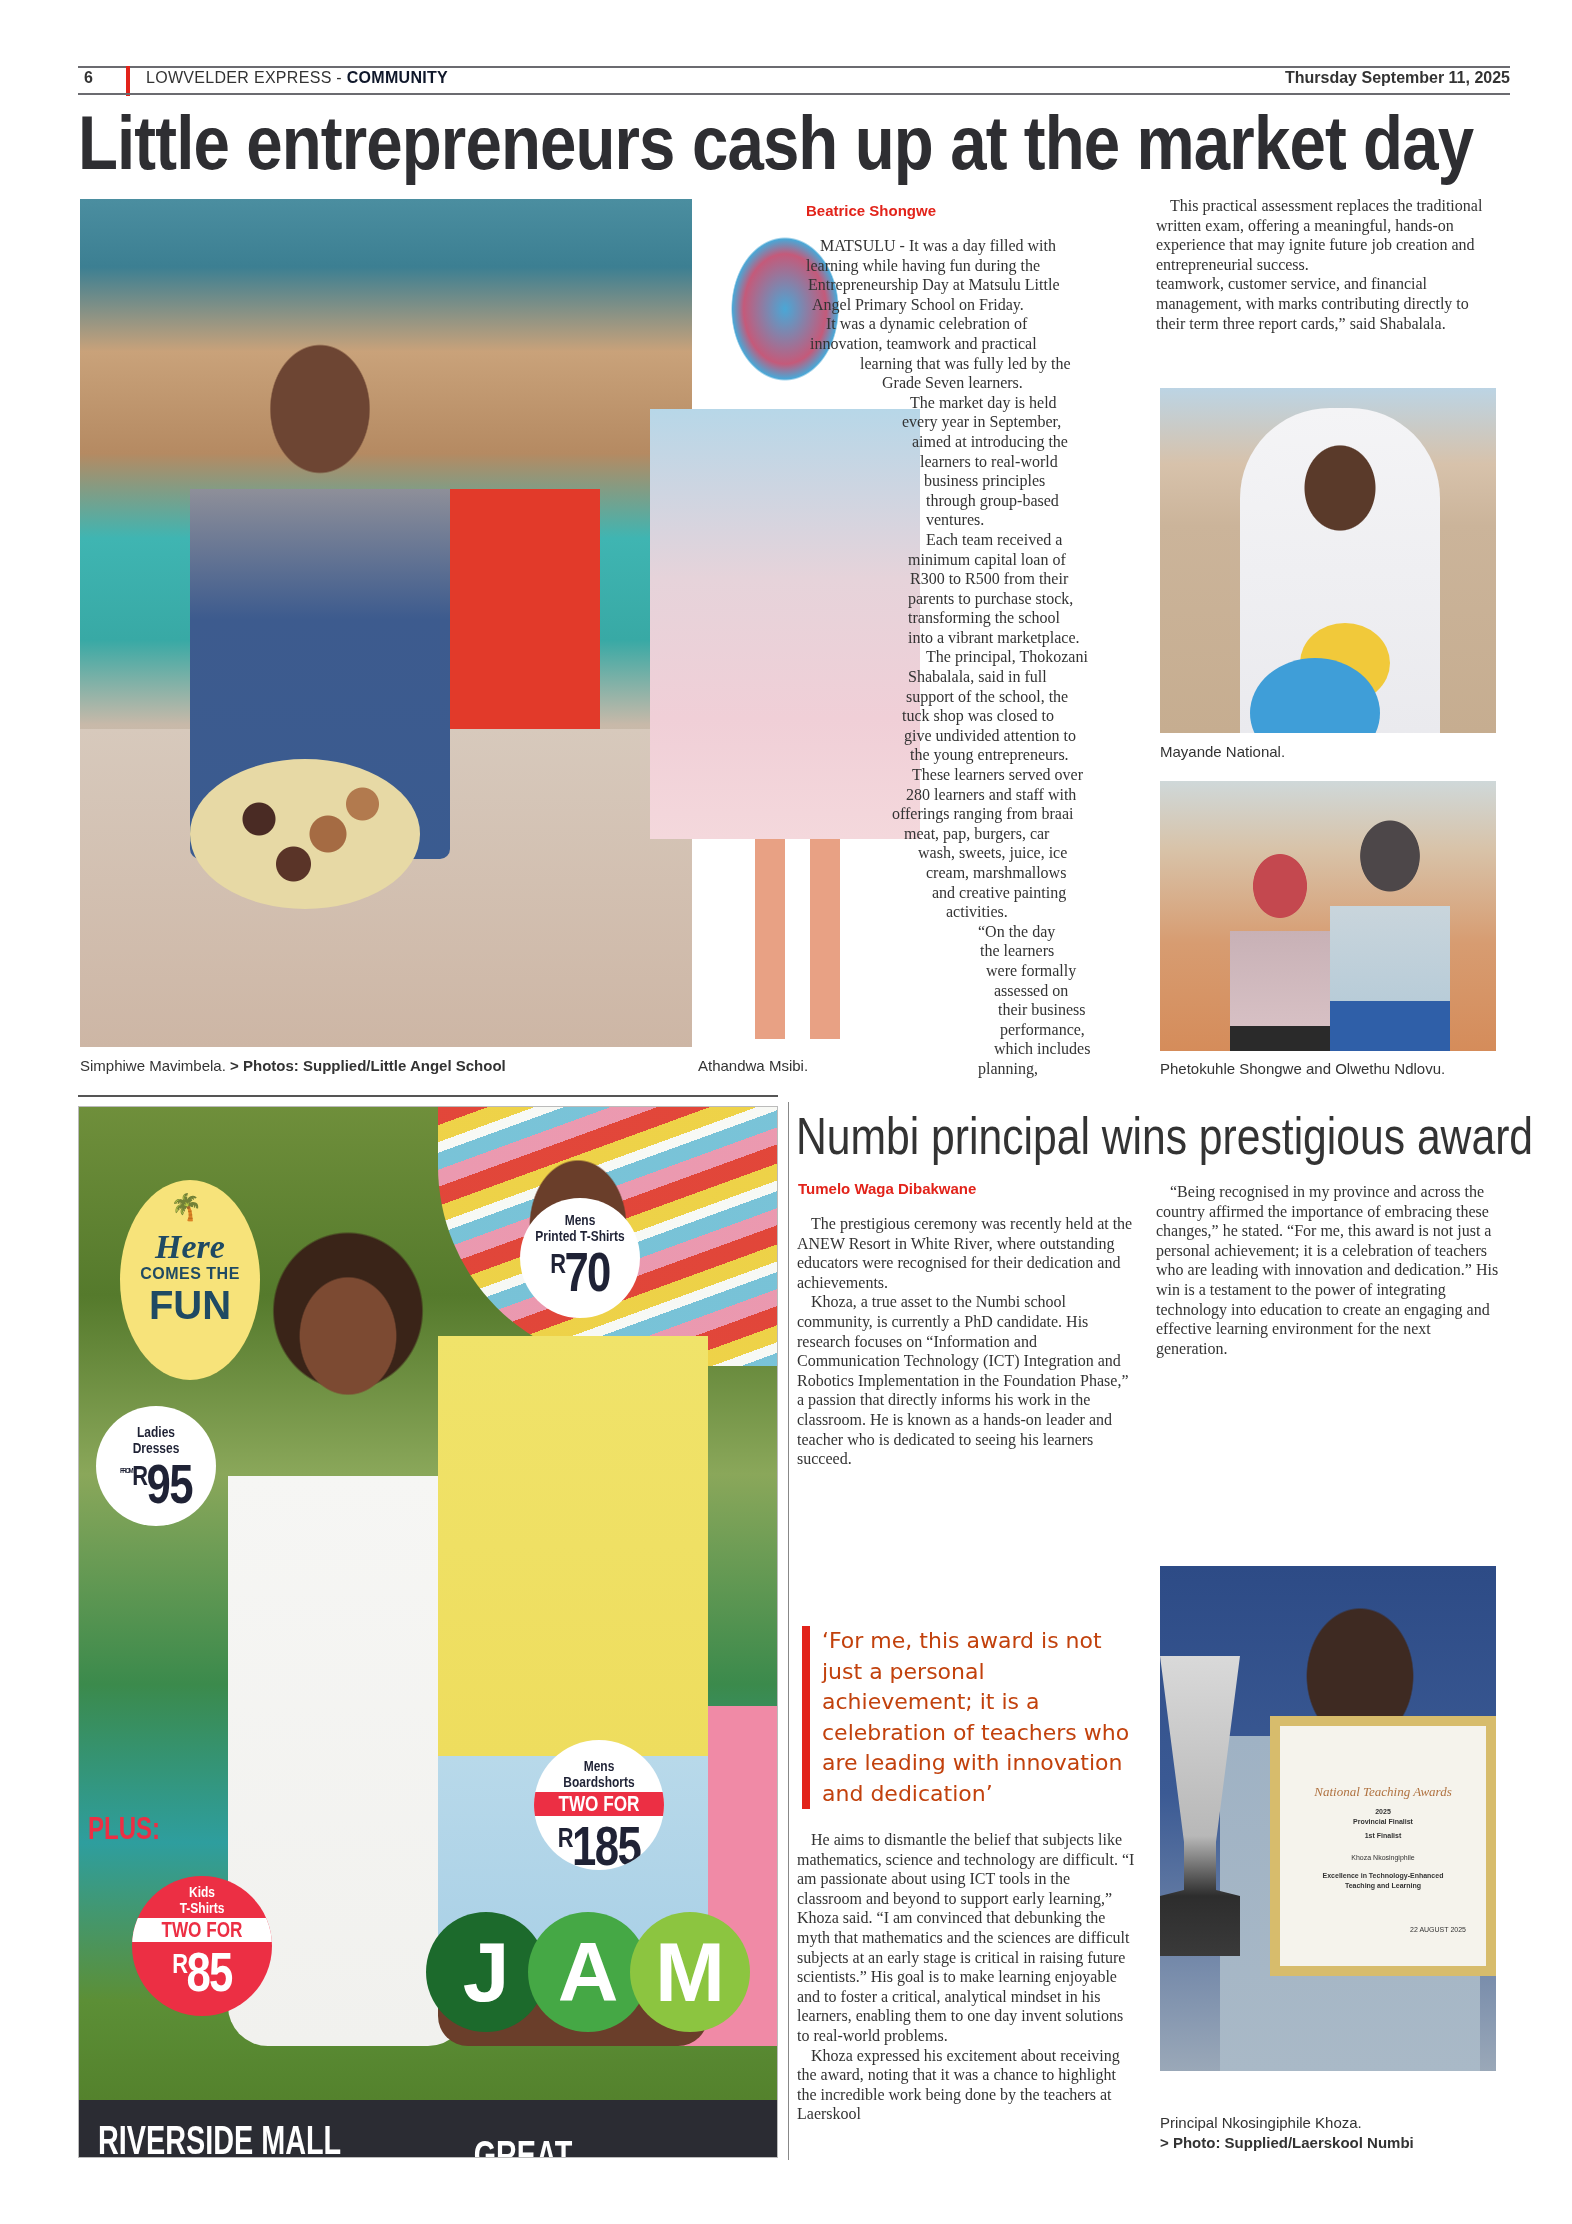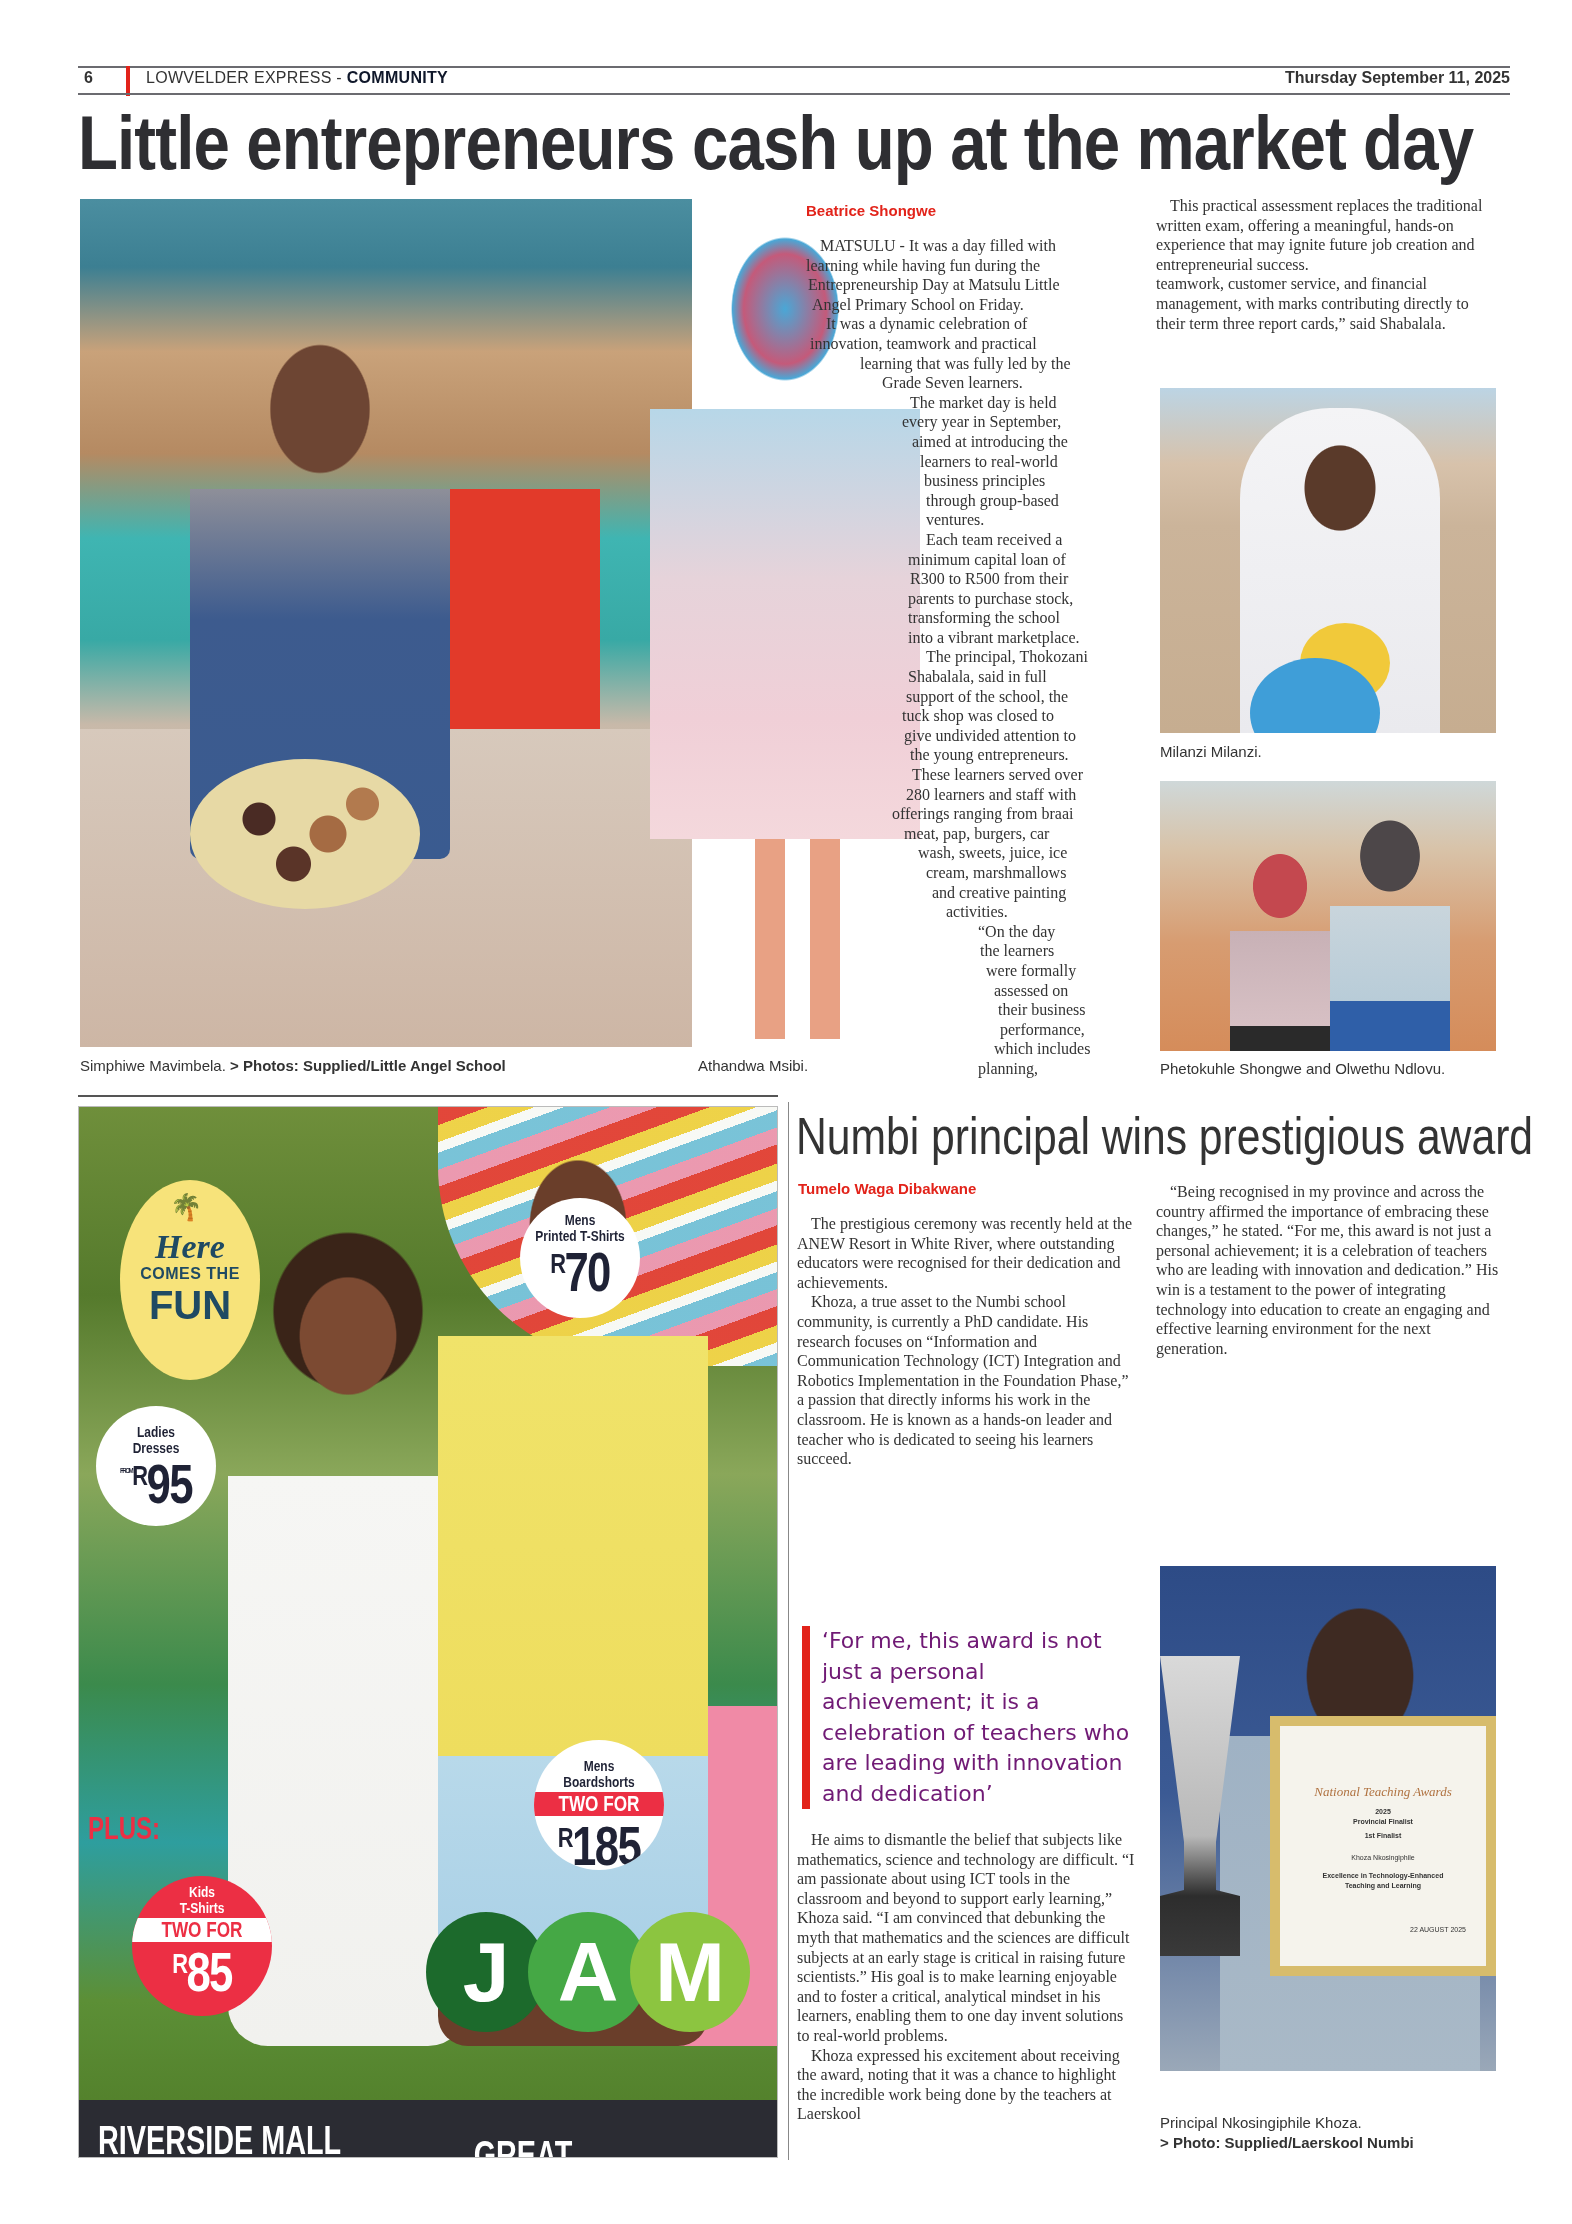--- a/index.html
+++ b/index.html
@@ -67,21 +67,21 @@
   
   .col-a { left: 806px; top: 236px; width: 338px; }
   .col-a .line { display: block; white-space: nowrap; }
 
   
   .hr-left { left: 78px; top: 1095px; width: 700px; height: 2px; background: #555; }
   .vr-mid { left: 788px; top: 1102px; width: 1px; height: 1058px; background: #888; }
 
   
   .headline-2 { left: 796px; top: 1104px; font-family: "Liberation Sans", sans-serif; font-size: 52px; line-height: 64px; color: #333; transform: scaleX(0.82); transform-origin: left top; white-space: nowrap; font-weight: normal; }
-  .pullquote { left: 802px; top: 1626px; width: 340px; border-left: 8px solid #e2231a; padding-left: 12px; font-family: "DejaVu Sans", sans-serif; font-size: 22px; line-height: 30.5px; color: #701a75; }
+  .pullquote { left: 802px; top: 1626px; width: 340px; border-left: 8px solid #e2231a; padding-left: 12px; font-family: "DejaVu Sans", sans-serif; font-size: 22px; line-height: 30.5px; color: #c2410c; }
 
   
   .ad { left: 78px; top: 1106px; width: 700px; height: 1052px; overflow: hidden; background: linear-gradient(180deg, #6f8f3b 0%, #557a2c 18%, #8aa75a 35%, #3b8a4c 55%, #2e9e9e 70%, #5c8f36 85%, #4f7a27 100%); }
   .ad .umbrella { position: absolute; right: -40px; top: 0; width: 380px; height: 260px; background: repeating-linear-gradient(160deg, #e8433a 0 18px, #f5d649 18px 34px, #ffffff 34px 44px, #7ac6e0 44px 60px, #f29ab6 60px 76px); border-radius: 0 0 0 200px; opacity: 0.95; }
   .ad .woman { position: absolute; left: 150px; top: 110px; width: 240px; height: 830px; background: radial-gradient(ellipse 70px 85px at 120px 120px, #7c4a32 0 68%, transparent 70%), radial-gradient(ellipse 105px 110px at 120px 95px, #3a2418 0 70%, transparent 72%), linear-gradient(180deg, transparent 0 260px, #f6f6f4 260px, #f1f1ee 100%); border-radius: 100px 100px 40px 40px; }
   .ad .man { position: absolute; left: 360px; top: 10px; width: 270px; height: 930px; background: radial-gradient(ellipse 70px 95px at 140px 110px, #6a3e2a 0 68%, transparent 70%), linear-gradient(180deg, transparent 0 220px, #f0e36a 220px, #eedd5e 640px, #b8d9ea 640px, #a9d0e6 860px, #6a3e2a 860px); border-radius: 110px 110px 30px 30px; }
   .ad .towel { position: absolute; right: 0; top: 600px; width: 130px; height: 340px; background: #f08aa6; }
 
   .badge { position: absolute; border-radius: 50%; background: #ffffff; text-align: center; font-family: "Liberation Sans", sans-serif; font-weight: bold; color: #1f2235; overflow: hidden; }
   .badge .small { display: block; font-size: 15px; line-height: 16px; transform: scaleX(0.8); }
@@ -196,21 +196,21 @@
 <div class="abs body-text" style="left:1156px; top:196px; width:346px;">
   <p>This practical assessment replaces the traditional written exam, offering a meaningful, hands-on experience that may ignite future job creation and entrepreneurial success.</p>
   <p style="text-indent:0">teamwork, customer service, and financial management, with marks contributing directly to their term three report cards,” said Shabalala.</p>
 </div>
 
 <div class="abs photo photo-3">
   <div class="kid"></div>
   <div class="balloon2"></div>
   <div class="balloon"></div>
 </div>
-<div class="abs caption" style="left:1160px; top:743px;">Milanzi Milanzi.</div>
+<div class="abs caption" style="left:1160px; top:743px;">Mayande National.</div>
 
 <div class="abs photo photo-4">
   <div class="kidA"></div>
   <div class="kidB"></div>
 </div>
 
 <div class="abs caption" style="left:80px; top:1057px;">
   <span>Simphiwe Mavimbela.</span>
   <b>&gt; Photos: Supplied/Little Angel School</b>
 </div>

